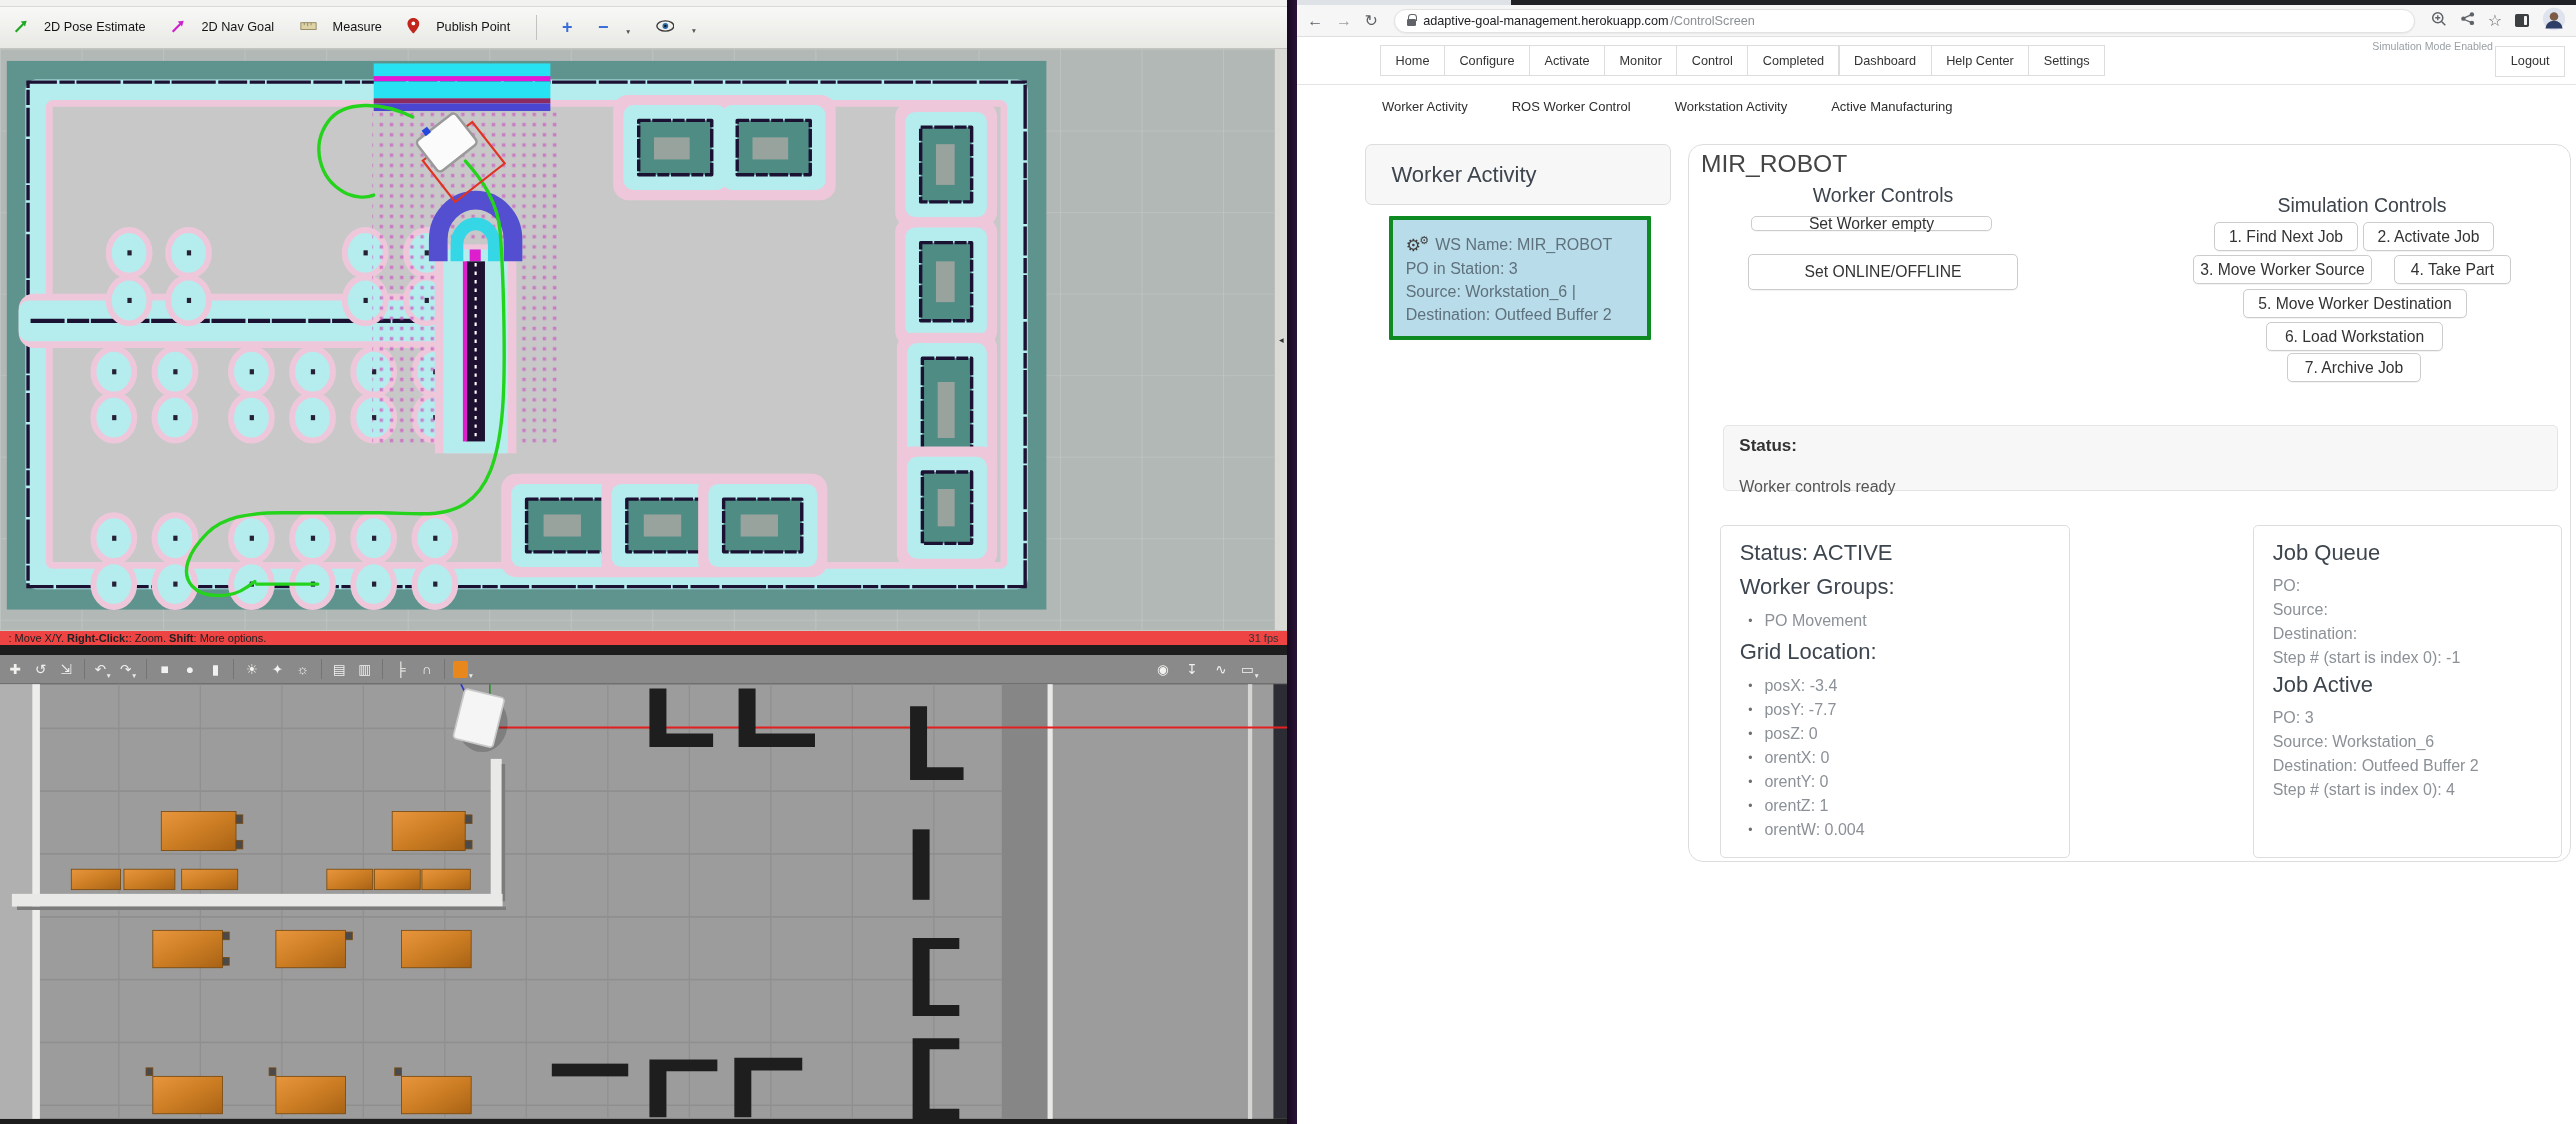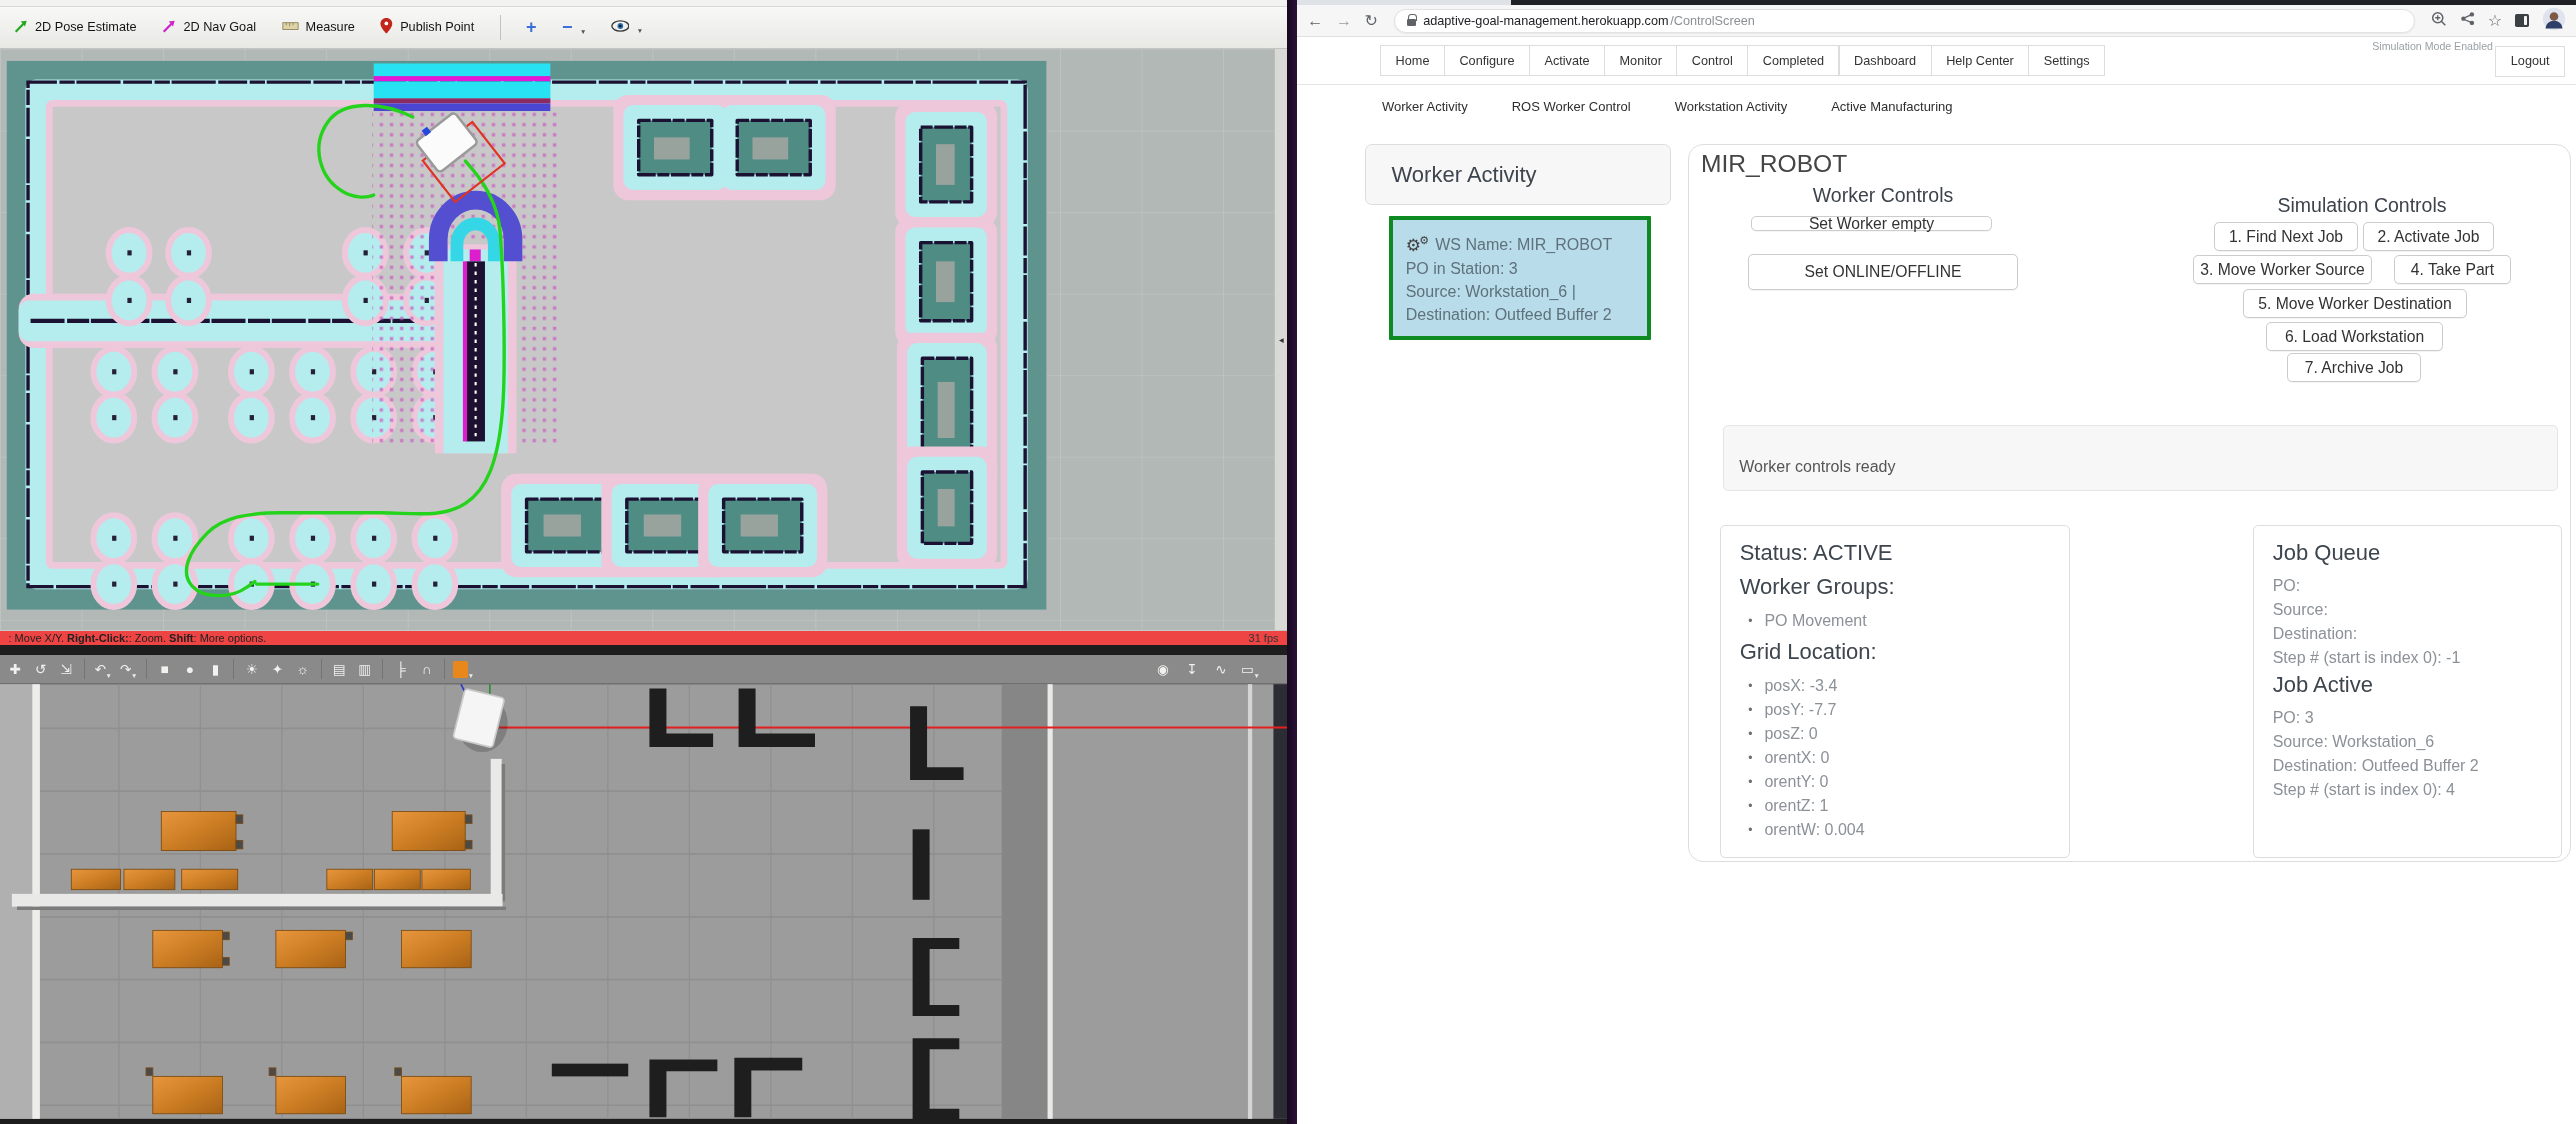--- a/index.html
+++ b/index.html
@@ -3,21 +3,21 @@
 <meta charset="utf-8">
 <style>
   *{margin:0;padding:0;box-sizing:border-box}
   html,body{width:2576px;height:1125px;overflow:hidden}
   body{font-family:"Liberation Sans",sans-serif;background:#21102a;position:relative}
 
   
   #rviz{position:absolute;left:0;top:0;width:1287px;height:645px;background:#ececea}
   #rviz-topstrip{height:6.8px;background:#f2f2f0;border-bottom:0.8px solid #d8d8d5}
   #rviz-toolbar{height:42px;background:linear-gradient(#f8f8f6,#e8e8e5);border-bottom:0.8px solid #c3c3c0;display:flex;align-items:center;padding-left:13.6px;gap:25.5px}
-  .rtool{display:flex;align-items:center;gap:7px;font-size:12.7px;color:#141414;cursor:default}
+  .rtool{display:flex;align-items:center;gap:16px;font-size:12.7px;color:#141414;cursor:default}
   .vsep{width:0.8px;height:25.5px;background:#c2c2bf}
   .zoomGlyph{font-size:18px;font-weight:bold;color:#3a6fd8;line-height:17px}
   .caret{font-size:7.6px;color:#555;margin-left:1.7px;align-self:flex-end}
   #rviz-view{position:absolute;top:49px;left:0;width:1274px;height:581px}
   #rviz-view svg{display:block}
   #rviz-side{position:absolute;top:49px;left:1274px;width:13.6px;height:581px;background:#d9d9d6;border-left:0.8px solid #bdbdba;display:flex;align-items:center;justify-content:center;font-size:9.3px;color:#333}
   #rviz-status{position:absolute;top:630px;left:0;width:1287px;height:15.3px;background:#ef4444;border-top:0.8px solid #c7c7c4;display:flex;align-items:center;font-size:11px;color:#222;padding:0 8.5px}
   #rviz-status .fps{margin-left:auto;color:#333}
   #rviz-status b{font-weight:bold}
 
@@ -503,20 +503,21 @@
     <div class="sec-title" style="left:503px;top:49px">Simulation Controls</div>
     <div class="btn" style="left:525px;top:77px;width:144px;height:29px">1. Find Next Job</div>
     <div class="btn" style="left:674px;top:77px;width:131px;height:29px">2. Activate Job</div>
     <div class="btn" style="left:504px;top:110px;width:179px;height:29px">3. Move Worker Source</div>
     <div class="btn" style="left:705px;top:110px;width:117px;height:29px">4. Take Part</div>
     <div class="btn" style="left:554px;top:144px;width:224px;height:29px">5. Move Worker Destination</div>
     <div class="btn" style="left:577px;top:177px;width:177px;height:29px">6. Load Workstation</div>
     <div class="btn" style="left:598px;top:208px;width:134px;height:29px">7. Archive Job</div>
 
     <div id="status-box">
+      <div class="lbl">Status:</div>
       <div class="val">Worker controls ready</div>
     </div>
 
     <div class="info-panel" style="left:31px;width:350px;height:333px">
       <div class="h4" style="margin-top:0">Status: ACTIVE</div>
       <div class="h4">Worker Groups:</div>
       <div class="bullet-row">
           <span class="dot">•</span>
           <span>PO Movement</span>
         </div>

